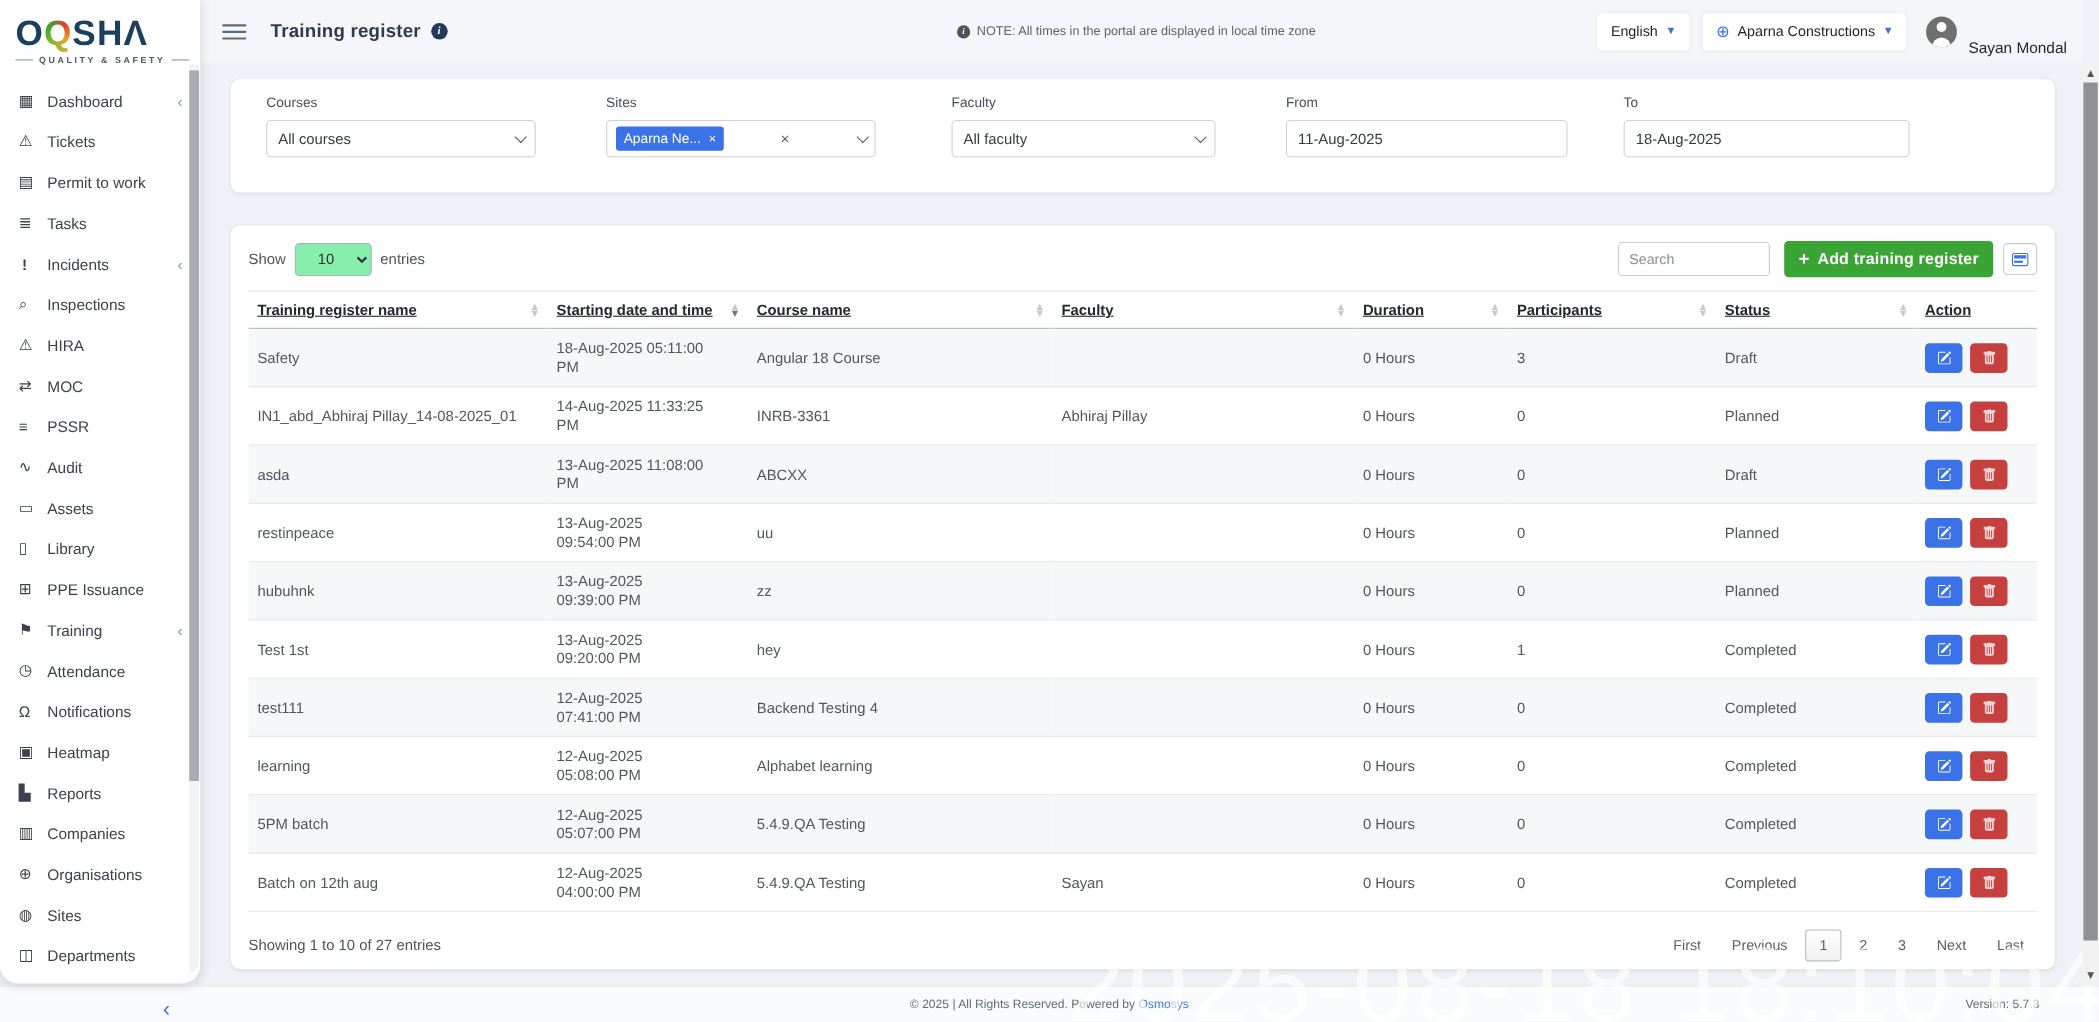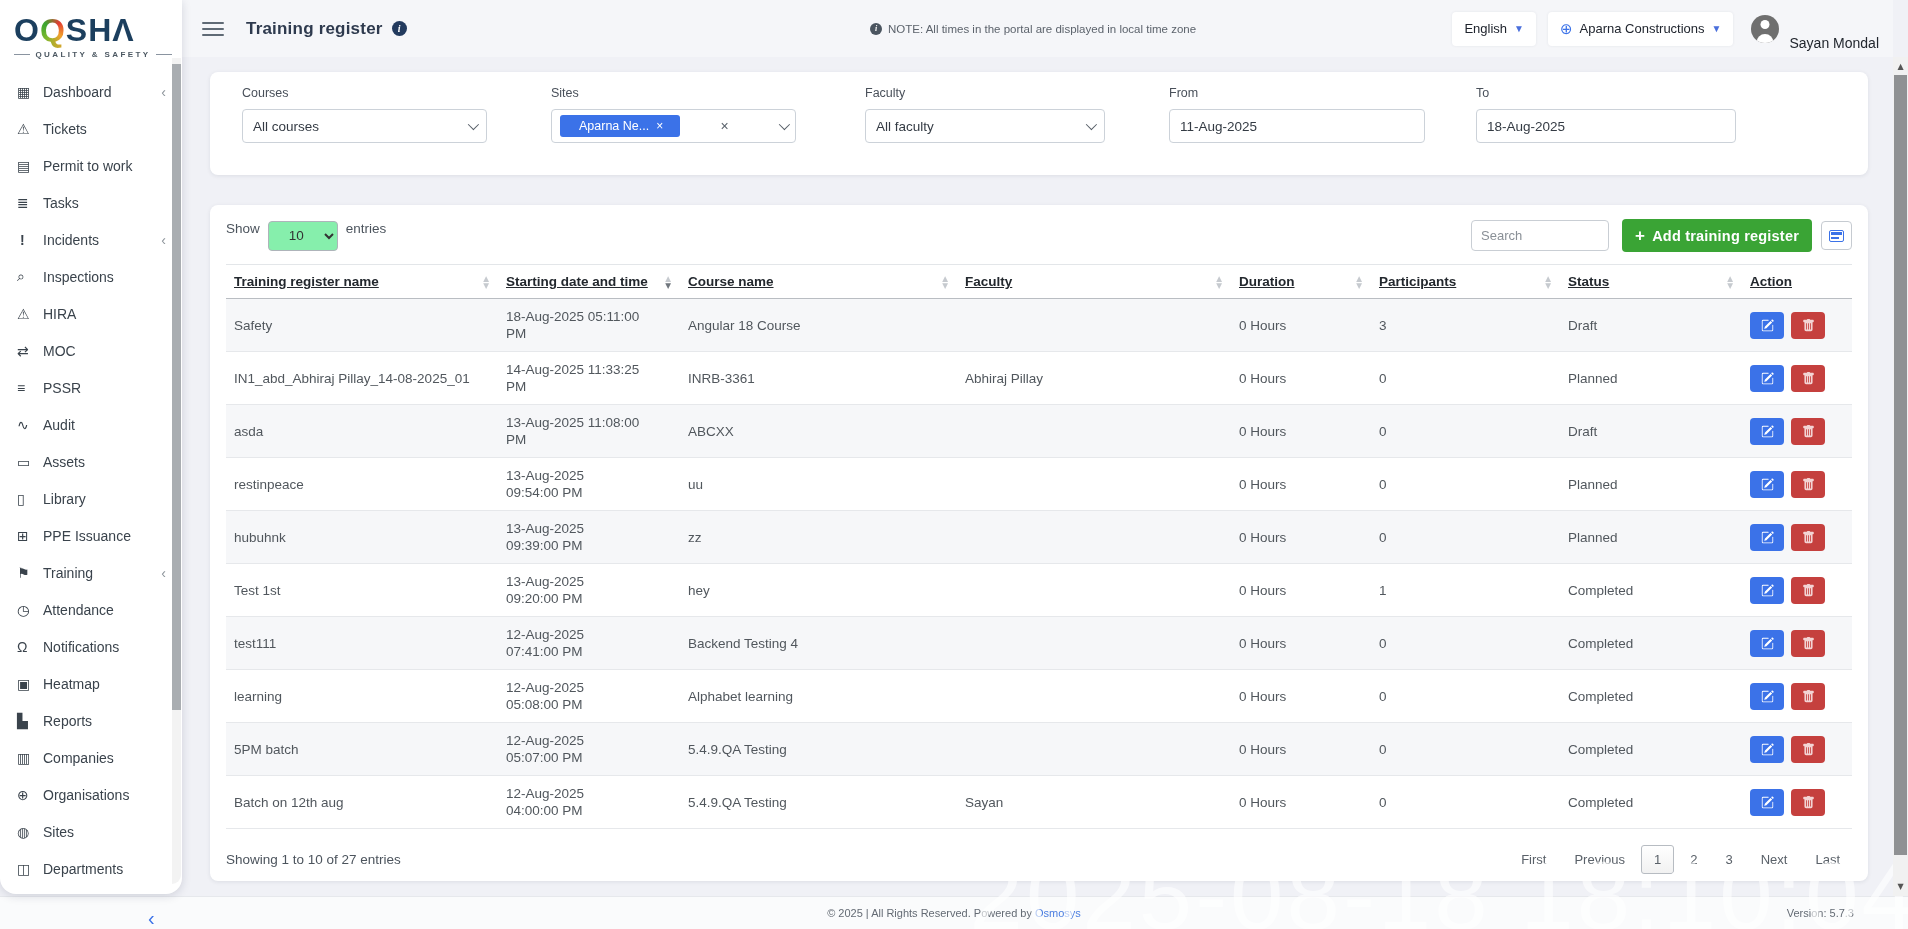--- a/index.html
+++ b/index.html
@@ -76,29 +76,29 @@
     display:flex; align-items:center; padding:0 10px; font-size:13.5px; color:#343b44; cursor:pointer;
   }
   .chev { width:8px; height:8px; border-right:1.7px solid #555d66; border-bottom:1.7px solid #555d66; transform:rotate(45deg) translateY(-2px); margin-left:auto; }
   .g-courses { left:13px; }  .g-courses .f-input { width:245px; }
   .g-sites   { left:322px; } .g-sites .f-input { width:245px; padding:0 8px; }
   .g-faculty { left:636px; } .g-faculty .f-input { width:240px; }
   .g-from    { left:940px; } .g-from .f-input { width:256px; cursor:text; }
   .g-to      { left:1247px; }.g-to .f-input { width:260px; cursor:text; }
   .site-chip {
     background:#3b72e8; color:#fff; font-size:12.5px; border-radius:3px;
-    padding:4px 19px; display:inline-flex; align-items:center; gap:7px; max-width:120px; white-space:nowrap;
+    padding:4px 7px; display:inline-flex; align-items:center; gap:7px; max-width:120px; white-space:nowrap;
   }
   .chip-x { font-size:12px; cursor:pointer; line-height:10px; }
   .clear-x { margin-left:auto; color:#5a626b; font-size:14px; cursor:pointer; padding-right:10px; }
 
   
   .table-card { position:absolute; left:210px; top:205px; width:1658px; height:676px; padding:14px 16px 0 16px; }
   .controls { display:flex; align-items:center; }
-  .show-group { display:flex; gap:8px; font-size:13.5px; color:#4c545d; }
+  .show-group { display:flex; align-items:center; gap:8px; font-size:13.5px; color:#4c545d; }
   .page-size { height:30px; border:1px solid #aeb4ba; border-radius:4px; font-size:13.5px; color:#333; padding:0 16px; background:#86efac; }
   .search-input { margin-left:auto; width:138px; height:31px; border:1px solid #c9ced4; border-radius:4px; padding:0 9px; font-size:13px; color:#333; background:#fff; font-family:inherit;}
   .search-input::placeholder { color:#8a9097; }
   .add-btn {
     margin-left:13px; height:33px; background:#3aa435; color:#fff; border:none; border-radius:4px;
     font-size:14.5px; font-weight:700; padding:0 13px; display:flex; align-items:center; gap:7px; cursor:pointer;
     font-family:inherit; letter-spacing:.2px;
   }
   .add-plus { font-size:17px; font-weight:700; line-height:15px; }
   .view-toggle-btn {

